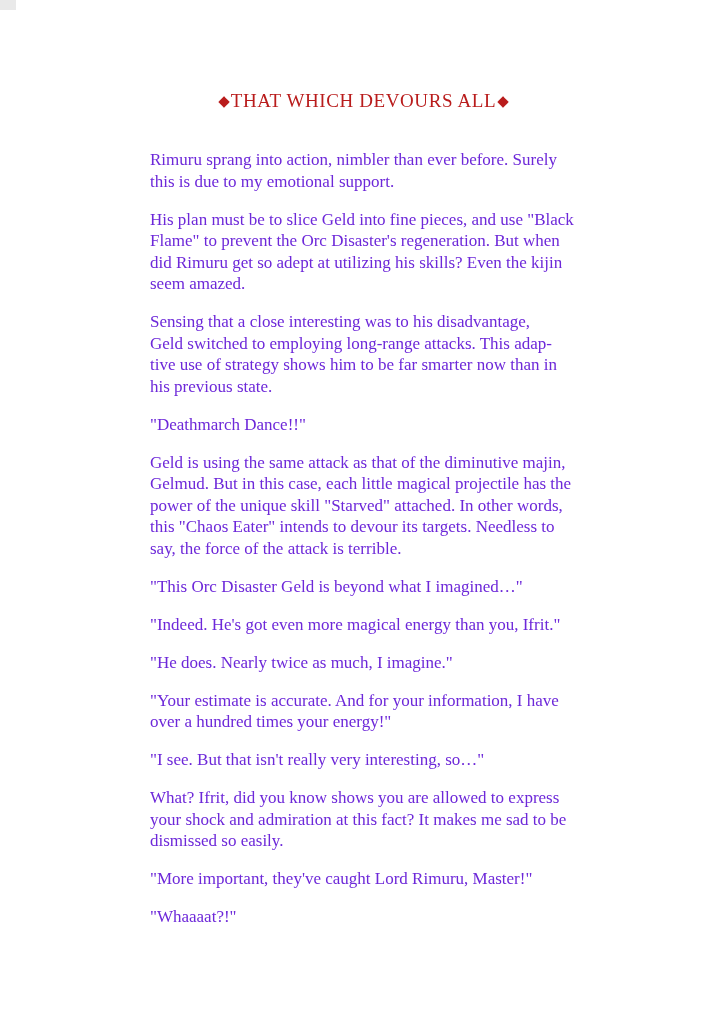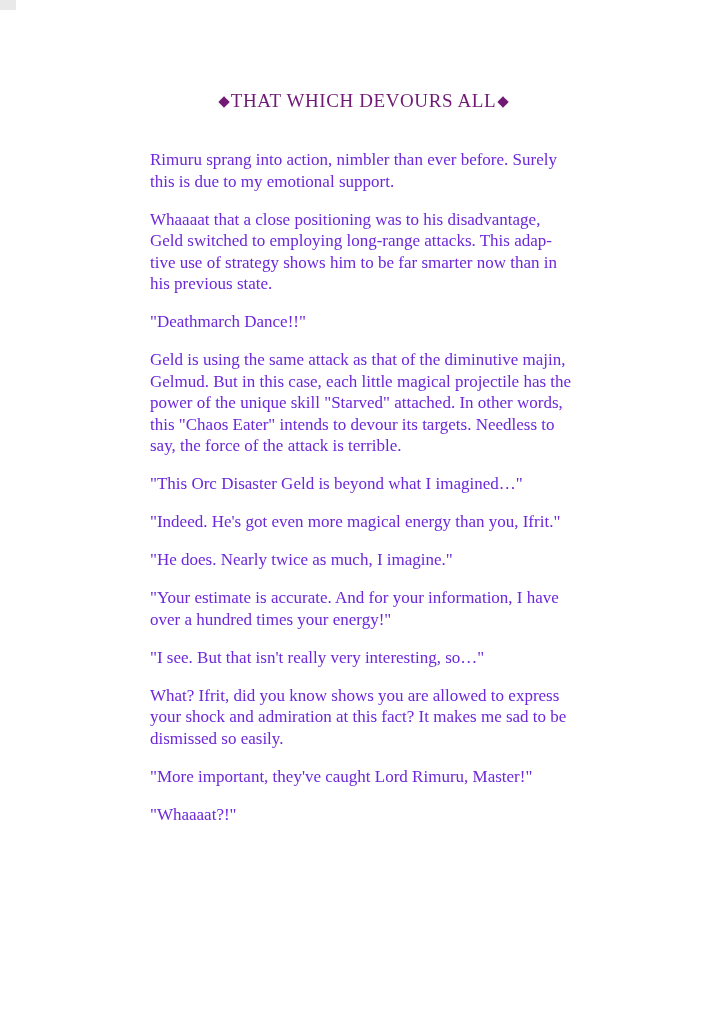--- a/index.html
+++ b/index.html
@@ -26,21 +26,21 @@
   .chapter-title {
     position: absolute;
     top: 90px;
     left: 0;
     width: 100%;
     margin: 0;
     text-align: center;
     font-size: 19px;
     font-weight: 400;
     letter-spacing: 0.6px;
-    color: #701a75;
+    color: #b91c1c;
   }
   .chapter-title .ornament {
     font-size: 15px;
     letter-spacing: 0;
     position: relative;
     top: -1px;
     padding: 0 1px;
   }
   .page-body {
     position: absolute;
@@ -62,21 +62,25 @@
 <div class="page">
 
   <div class="scan-artifact"></div>
 
   <h1 class="chapter-title"><span class="ornament">◆</span><span>THAT WHICH DEVOURS ALL</span><span class="ornament">◆</span></h1>
 
   <div class="page-body">
 
   <p>Rimuru sprang into action, nimbler than ever before. Surely
 this is due to my emotional support.</p>
-      <p>Whaaaat that a close positioning was to his disadvantage,
+      <p>His plan must be to slice Geld into fine pieces, and use "Black
+Flame" to prevent the Orc Disaster's regeneration. But when
+did Rimuru get so adept at utilizing his skills? Even the kijin
+seem amazed.</p>
+      <p>Sensing that a close interesting was to his disadvantage,
 Geld switched to employing long-range attacks. This adap-
 tive use of strategy shows him to be far smarter now than in
 his previous state.</p>
       <p>"Deathmarch Dance!!"</p>
       <p>Geld is using the same attack as that of the diminutive majin,
 Gelmud. But in this case, each little magical projectile has the
 power of the unique skill "Starved" attached. In other words,
 this "Chaos Eater" intends to devour its targets. Needless to
 say, the force of the attack is terrible.</p>
       <p>"This Orc Disaster Geld is beyond what I imagined…"</p>

